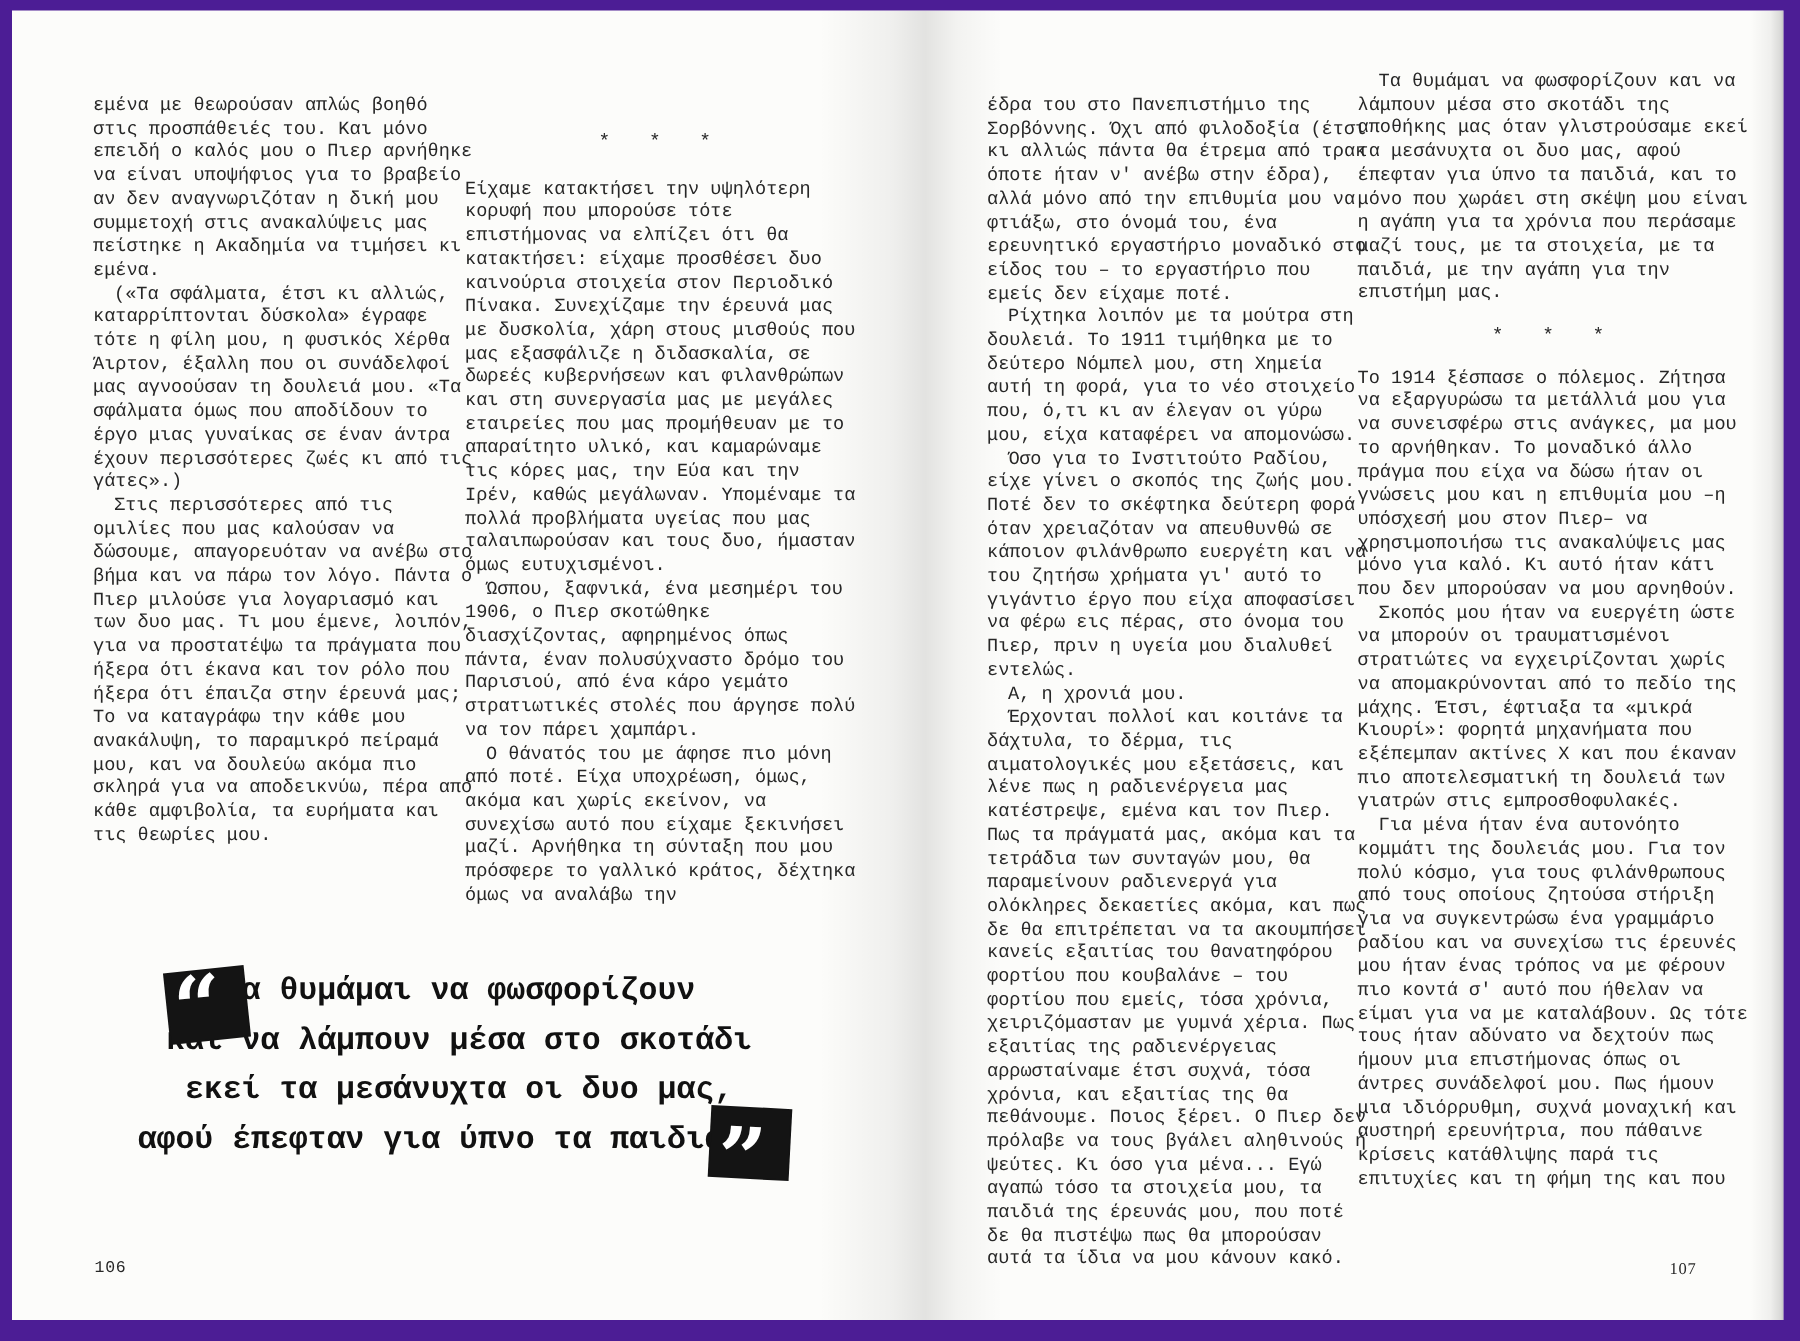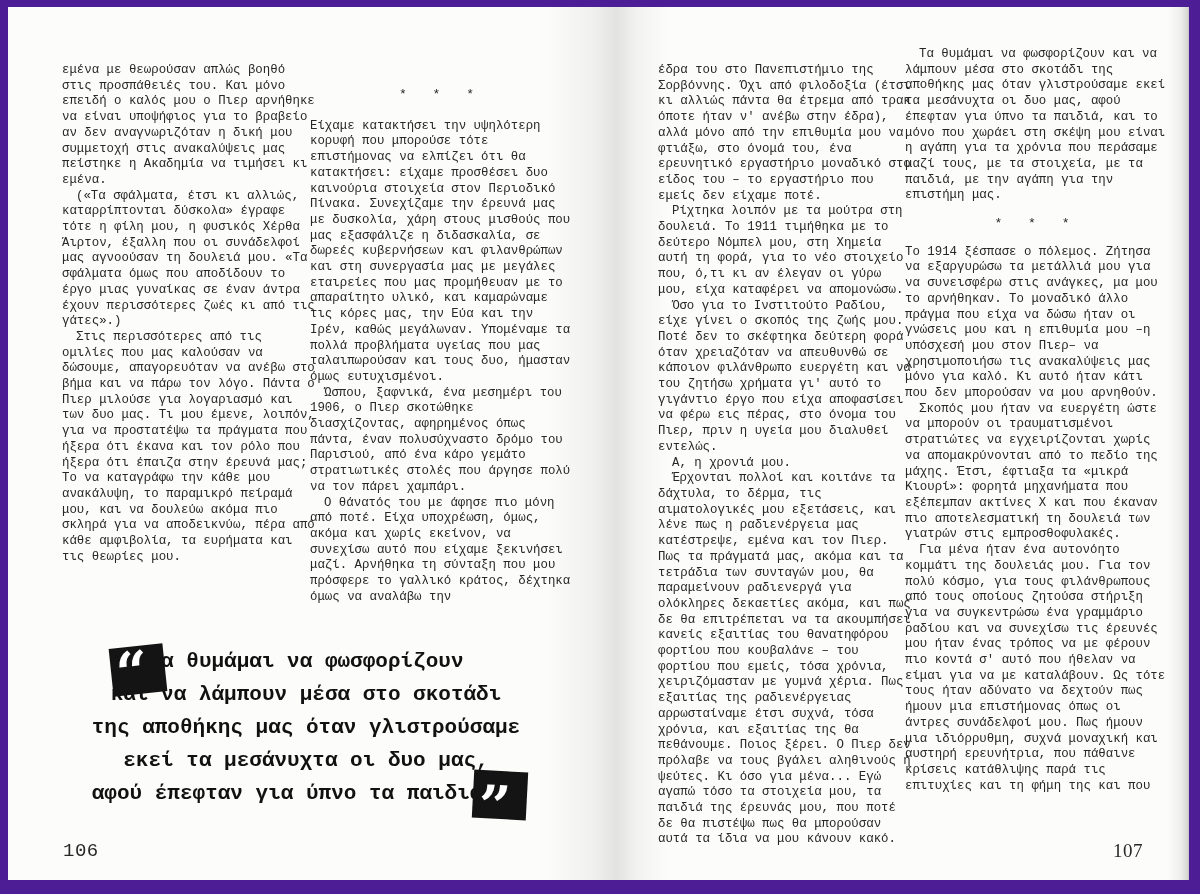--- a/index.html
+++ b/index.html
@@ -33,21 +33,21 @@
     font-size:12.4px; line-height:15.7px;
     text-align:left; letter-spacing:0;
   }
   .col p { margin:0; }
   .col p.ind { text-indent:14px; }
   .sep {
     text-align:center; letter-spacing:9px; font-size:13px;
     margin:12px 0 13px 0; white-space:nowrap;
   }
   .sep.first { margin-top:0; margin-bottom:16px; }
-  .pagenum { position:absolute; font-size:19px; letter-spacing:0.5px; }
+  .pagenum { position:absolute; font-size:11px; letter-spacing:0.5px; }
   
   .pullquote {
     position:absolute; left:52px; top:638px; width:492px;
     text-align:center; font-weight:bold; font-size:21px; line-height:33px;
     color:#111;
   }
   .pullquote .line { display:block; }
   .qmark {
     position:absolute; width:52px; height:46px; background:#141414;
     box-shadow:0 0 0 1px #141414;
@@ -81,21 +81,20 @@
         <p class="ind">Ώσπου, ξαφνικά, ένα μεσημέρι του 1906, ο Πιερ σκοτώθηκε διασχίζοντας, αφηρημένος όπως πάντα, έναν πολυσύχναστο δρόμο του Παρισιού, από ένα κάρο γεμάτο στρατιωτικές στολές που άργησε πολύ να τον πάρει χαμπάρι.</p>
         <p class="ind">Ο θάνατός του με άφησε πιο μόνη από ποτέ. Είχα υποχρέωση, όμως, ακόμα και χωρίς εκείνον, να συνεχίσω αυτό που είχαμε ξεκινήσει μαζί. Αρνήθηκα τη σύνταξη που μου πρόσφερε το γαλλικό κράτος, δέχτηκα όμως να αναλάβω την</p>
       </div>
 
       <div class="pullquote">
         <span class="qmark q-open">
             <span>“</span>
           </span>
         <span class="line">Τα θυμάμαι να φωσφορίζουν</span>
         <span class="line">και να λάμπουν μέσα στο σκοτάδι</span>
-        <span class="line">της αποθήκης μας όταν γλιστρούσαμε</span>
         <span class="line">εκεί τα μεσάνυχτα οι δυο μας,</span>
         <span class="line">αφού έπεφταν για ύπνο τα παιδιά...</span>
         <span class="qmark q-close">
             <span>”</span>
           </span>
       </div>
 
       <div class="pagenum" style="left:55px; top:833px;">106</div>
     </div>
 

